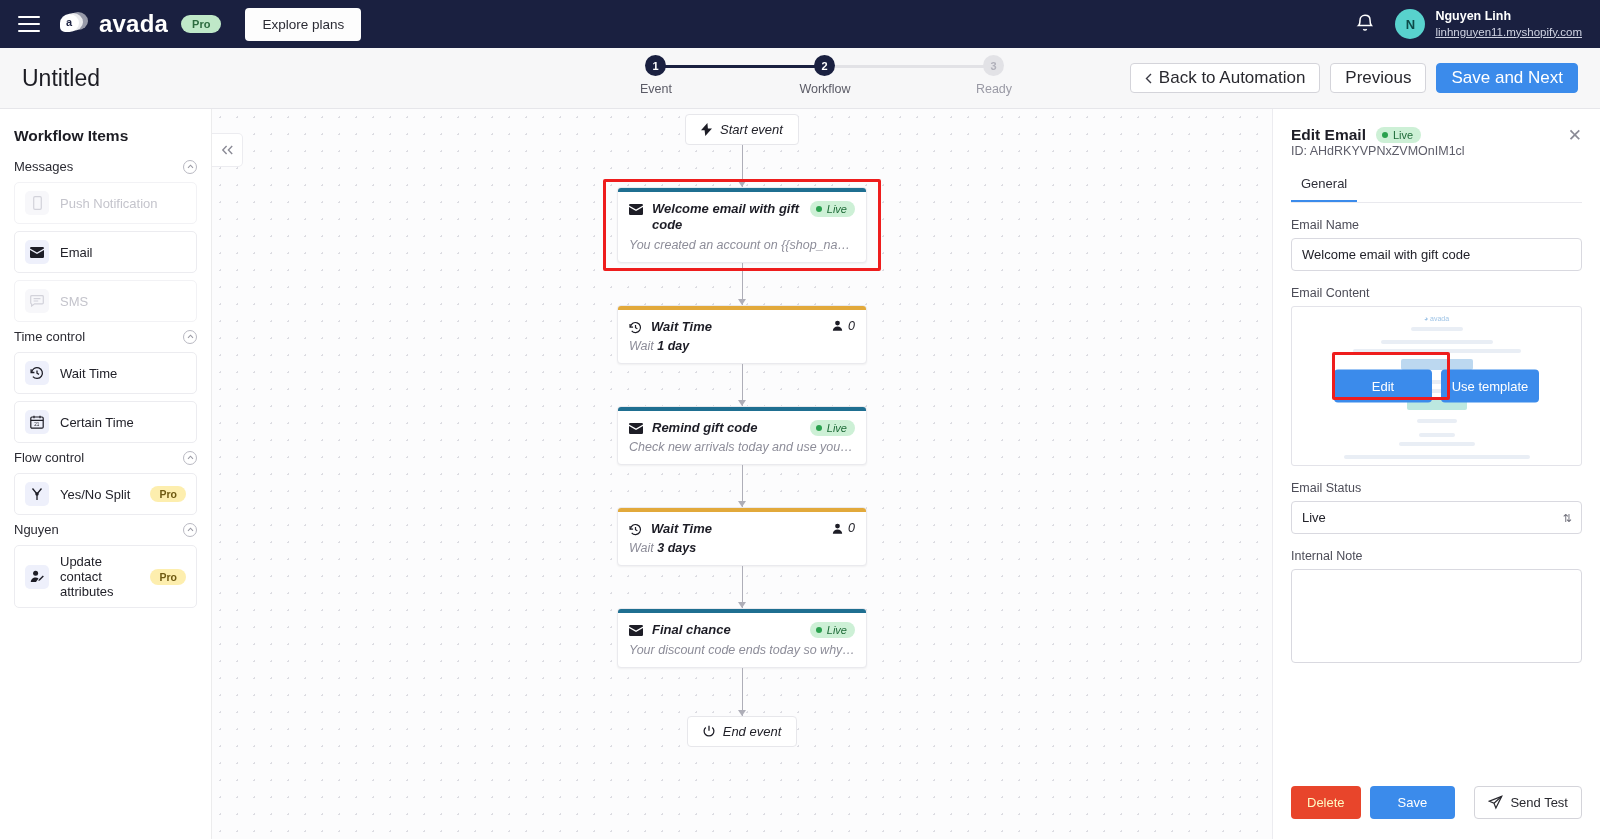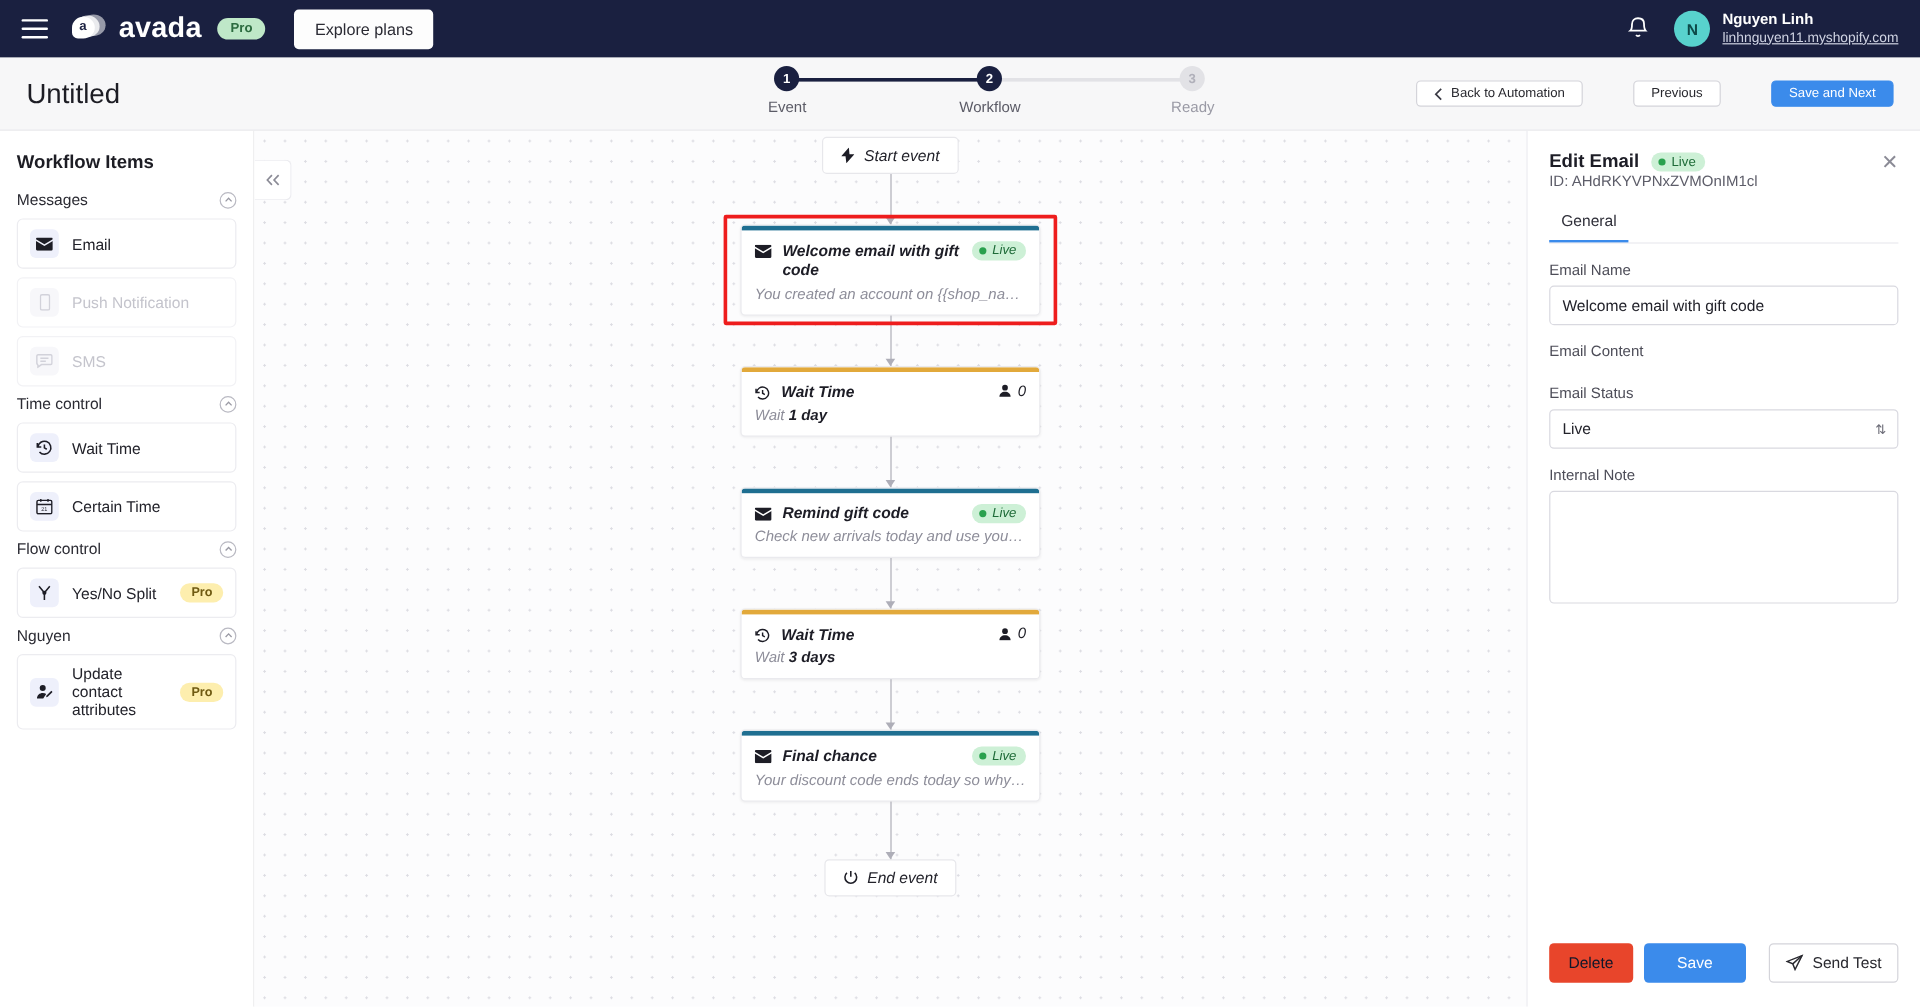--- a/index.html
+++ b/index.html
@@ -59,22 +59,22 @@
      display: flex; align-items: center; justify-content: center;
      font-size: 11px; font-weight: 700; color: #fff; top: 0; }
   .step-dot.active { background: #1a2040; }
   .step-dot.idle { background: #e2e2e6; color: #b0b0ba; }
   .step-dot.s1 { left: 45px; } .step-dot.s2 { left: 214px; } .step-dot.s3 { left: 383px; }
   .step-label { position: absolute; top: 27px; font-size: 12.5px; color: #5b5b66;
      transform: translateX(-50%); }
   .step-label.l1 { left: 56px; } .step-label.l2 { left: 225px; } .step-label.l3 { left: 394px; }
   .step-label.dim { color: #9a9aa5; }
   .subhead-actions { margin-left: auto; display: flex; align-items: center; gap: 10px; }
-  .btn { font-family: inherit; font-size: 11px; border-radius: 4px; cursor: pointer;
-     padding: 4px 14px; border: 1px solid #d4d4da; background: #fff; color: #29292f; margin-left: 32px; }
+  .btn { font-family: inherit; font-size: 17px; border-radius: 4px; cursor: pointer;
+     padding: 4px 14px; border: 1px solid #d4d4da; background: #fff; color: #29292f; }
   .btn.primary { background: #3b8beb; border-color: #3b8beb; color: #fff; font-weight: 400; }
   .btn-back { display: flex; align-items: center; gap: 7px; }
 
   
   .body-area { display: flex; height: 730px; position: relative; }
 
   
   .sidebar { width: 212px; background: #fff; border-right: 1px solid #ececed;
      padding: 18px 14px 0 14px; flex-shrink: 0; }
   .sb-title { font-size: 15.5px; font-weight: 700; color: #1d1d24; margin-bottom: 14px; }
@@ -165,21 +165,21 @@
   .prev-act-btn { background: #3b8beb; color: #fff; font-size: 13px; border: none;
      border-radius: 4px; padding: 9px 0; width: 98px; cursor: pointer;
      font-family: inherit; }
   .select-wrap { position: relative; }
   .select-wrap::after { content: '⇅'; position: absolute; right: 10px; top: 50%;
      transform: translateY(-50%); font-size: 11px; color: #6d6d78; pointer-events: none; }
   .note-area { width: 100%; height: 94px; border: 1px solid #d9d9e0; border-radius: 4px;
      resize: none; font-family: inherit; font-size: 13px; padding: 8px 10px; }
   .rp-footer { margin-top: auto; display: flex; align-items: center; gap: 9px;
      padding-bottom: 20px; }
-  .btn-delete { background: #e8452b; color: #0f172a; border: none; font-size: 13px;
+  .btn-delete { background: #e8452b; color: #fef9c3; border: none; font-size: 13px;
      padding: 9px 16px; border-radius: 4px; cursor: pointer; font-family: inherit; }
   .btn-save { background: #3b8beb; color: #fff; border: none; font-size: 13px;
      padding: 9px 28px; border-radius: 4px; cursor: pointer; font-family: inherit; }
   .btn-sendtest { margin-left: auto; background: #fff; border: 1px solid #d4d4da;
      font-size: 13px; padding: 8px 13px; border-radius: 4px; cursor: pointer;
      font-family: inherit; display: flex; align-items: center; gap: 7px; color: #29292f; }
 </style>
 </head>
 <body>
 
@@ -253,35 +253,35 @@
       <div class="sb-title">Workflow Items</div>
 
       <div class="sb-group-head">
         <span class="sb-group-name">Messages</span>
         <span class="collapse-circle">
           <svg width="7" height="5" viewBox="0 0 7 5" fill="none" stroke="#9a9aa4" stroke-width="1.1">
               <path d="M1 3.8L3.5 1.2 6 3.8"></path>
             </svg>
         </span>
       </div>
+      <div class="sb-item disabled">
+        <span class="sb-icon disabled">
+          <svg width="9" height="14" viewBox="0 0 9 14" fill="none" stroke="#d2d2da" stroke-width="1.2">
+              <rect x="0.7" y="0.7" width="7.6" height="12.6" rx="1.3"></rect>
+            </svg>
+        </span>
+        <span class="sb-label disabled">Push Notification</span>
+      </div>
       <div class="sb-item">
         <span class="sb-icon">
           <svg width="14" height="11" viewBox="0 0 14 11" fill="#1d1d26">
               <path d="M0 1.2A1.2 1.2 0 0 1 1.2 0h11.6A1.2 1.2 0 0 1 14 1.2v.2L7 5.6 0 1.4zM0 2.9l7 4.2 7-4.2v6.9a1.2 1.2 0 0 1-1.2 1.2H1.2A1.2 1.2 0 0 1 0 9.8z"></path>
             </svg>
         </span>
         <span class="sb-label">Email</span>
-      </div>
-      <div class="sb-item disabled">
-        <span class="sb-icon disabled">
-          <svg width="9" height="14" viewBox="0 0 9 14" fill="none" stroke="#d2d2da" stroke-width="1.2">
-              <rect x="0.7" y="0.7" width="7.6" height="12.6" rx="1.3"></rect>
-            </svg>
-        </span>
-        <span class="sb-label disabled">Push Notification</span>
       </div>
       <div class="sb-item disabled">
         <span class="sb-icon disabled">
           <svg width="14" height="12" viewBox="0 0 14 12" fill="none" stroke="#d2d2da" stroke-width="1.2">
               <path d="M0.7 1.6A1 1 0 0 1 1.7.7h10.6a1 1 0 0 1 1 .9v6.2a1 1 0 0 1-1 1H4.6l-3 2.2V8.8H1.7a1 1 0 0 1-1-1z"></path>
               <path d="M3.6 3.6h6.8M3.6 6h4.6"></path>
             </svg>
         </span>
         <span class="sb-label disabled">SMS</span>
       </div>
@@ -498,20 +498,41 @@
       <div class="rp-id">ID: AHdRKYVPNxZVMOnIM1cl</div>
 
       <div class="rp-tabs">
         <div class="rp-tab">General</div>
       </div>
 
       <div class="fld-label">Email Name</div>
       <input class="fld-input" value="Welcome email with gift code" style="">
 
       <div class="fld-label">Email Content</div>
+      <div class="preview-box">
+        <div class="prev-inner">
+          <div class="prev-logo">◕ avada</div>
+          <div class="prev-line" style="width:52px"></div>
+          <div class="prev-line" style="width:112px; margin-top:9px"></div>
+          <div class="prev-line" style="width:168px"></div>
+          <div class="prev-btn"></div>
+          <div class="prev-line" style="width:120px; margin-top:10px"></div>
+          <div class="prev-line" style="width:146px"></div>
+          <div class="prev-btn2"></div>
+          <div class="prev-line" style="width:40px; margin-top:9px"></div>
+          <div class="prev-line" style="width:36px; margin-top:10px"></div>
+          <div class="prev-line" style="width:76px"></div>
+          <div class="prev-line" style="width:186px; margin-top:9px"></div>
+        </div>
+        <div class="prev-actions">
+          <button class="prev-act-btn">Edit</button>
+          <button class="prev-act-btn">Use template</button>
+        </div>
+        <div class="hl-red" style="left:40px; top:45px; width:118px; height:48px;"></div>
+      </div>
 
       <div class="fld-label">Email Status</div>
       <div class="select-wrap">
         <input class="fld-input" readonly="" value="Live" style="">
       </div>
 
       <div class="fld-label">Internal Note</div>
       <textarea class="note-area" style=""></textarea>
 
       <div class="rp-footer">

